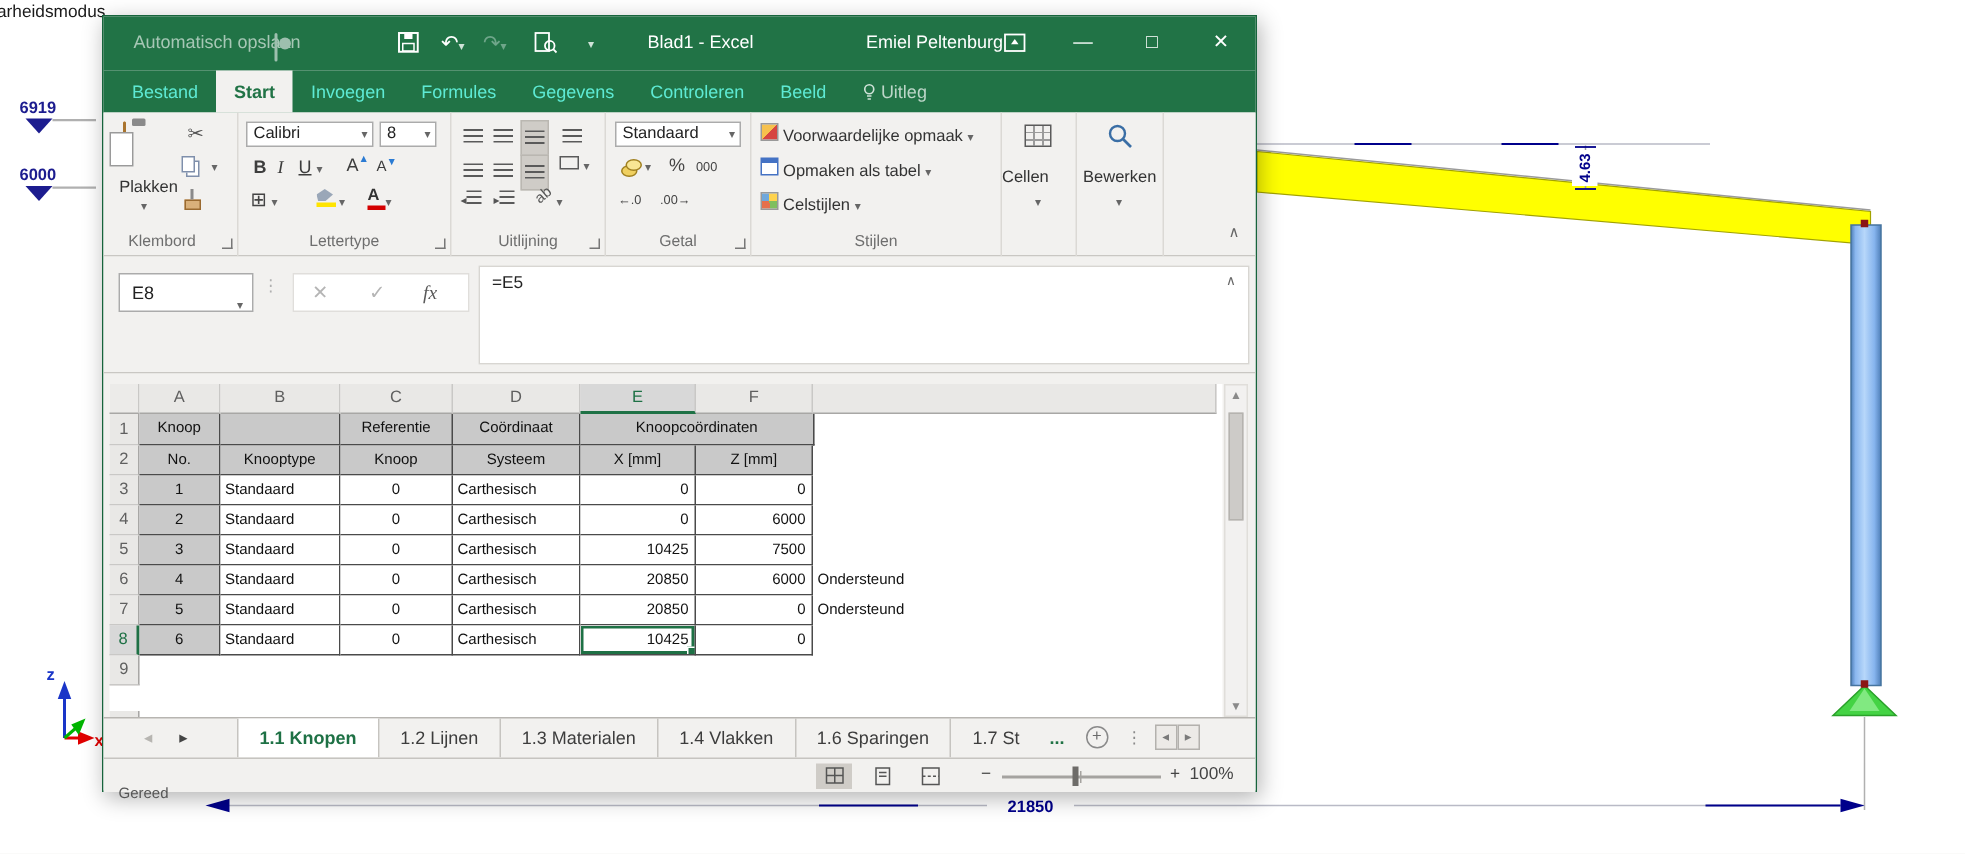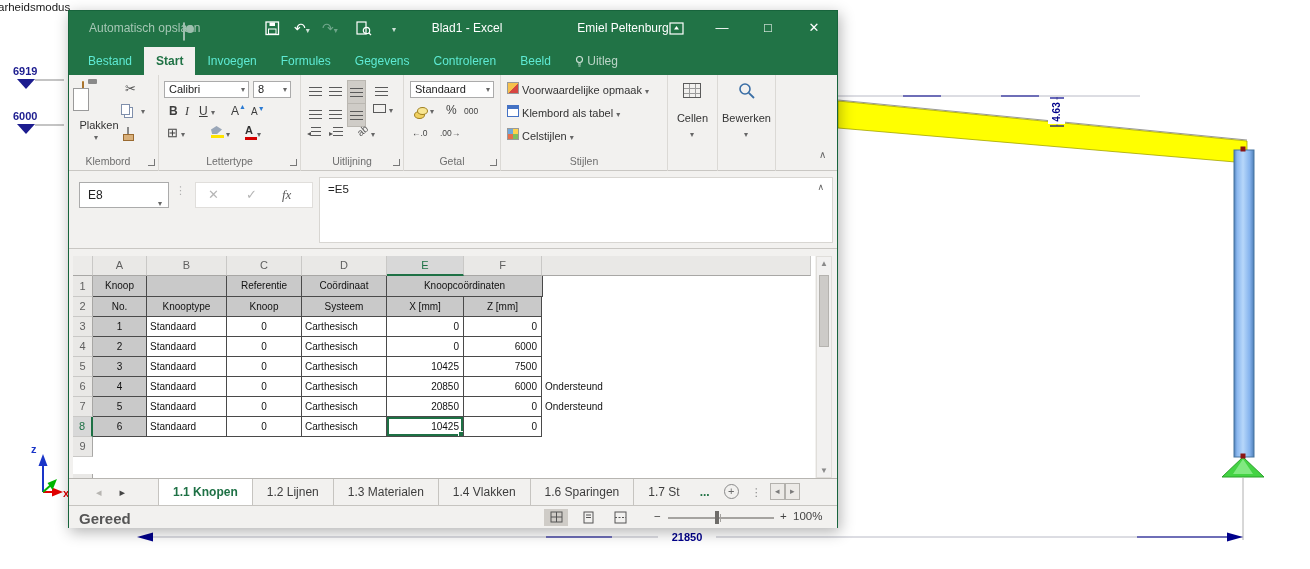--- a/index.html
+++ b/index.html
@@ -103,21 +103,21 @@
   .snav.dim { color:#b7b5b1; }
   .stab { font-size:12px; line-height:26px; padding:0 14px; color:#3d3d3d; border-right:1px solid #c6c4c0; white-space:nowrap; }
   .stab.active { background:#fff; color:#1e7145; font-weight:bold; border-left:1px solid #c6c4c0; }
   .smore { color:#217346; font-weight:bold; font-size:12px; line-height:26px; padding:0 6px; }
   .addsheet { width:15px; height:15px; border:1px solid #8a8a8a; border-radius:50%; color:#6a6a6a; font-size:11px; line-height:13px; text-align:center; margin:5px 6px 0 8px; }
   .sdots { color:#8a8a8a; font-size:11px; line-height:26px; padding:0 6px; }
   .minScroll { width:15px; height:17px; border:1px solid #b3b1ad; background:#eceae7; color:#7a7a7a; font-size:9px; line-height:15px; text-align:center; margin-top:4px; }
 
   
   .statusbar { position:absolute; left:0; top:494px; width:100%; height:23px; background:#f2f1ef; border-top:1px solid #c6c4c0; }
-  .status-txt { position:absolute; left:10px; top:4px; font-size:15px; color:#555;font-weight:bold; }
+  .status-txt { position:absolute; left:10px; top:18px; font-size:10px; color:#555; }
   .view-ico { position:absolute; top:3px; width:24px; height:17px; text-align:center; }
   .view-ico.on { background:#cfccc7; }
   .zoomtxt { position:absolute; top:4px; font-size:11.5px; color:#444; }
   .ztrack { position:absolute; top:11px; height:2px; background:#a5a3a0; }
   .zhandle { position:absolute; top:5px; width:4px; height:13px; background:#6e6c69; }
   .znotch { position:absolute; top:8px; width:1px; height:8px; background:#a5a3a0; }
 </style>
 </head>
 <body>
 
@@ -291,28 +291,28 @@
         <span class="abs" style="left:42px; top:28px; font-size:12px; color:#444;">%</span>
         <span class="abs" style="left:60px; top:31px; font-size:8.5px; color:#444;">000</span>
         <span class="abs" style="left:8px; top:53px; font-size:8.5px; color:#444;">←.0</span>
         <span class="abs" style="left:36px; top:53px; font-size:8.5px; color:#444;">.00→</span>
         <div class="glabel">Getal</div>
         <span class="launcher"></span>
       </div>
 
       <div class="rgroup" style="left:432px; width:167px;">
         <div class="style-row" style="top:7px;"><span class="cf-ico"></span> <span>Voorwaardelijke opmaak</span> <span class="cv">▾</span></div>
-        <div class="style-row" style="top:30px;"><span class="tbl-ico"></span> <span>Klembord als tabel</span> <span class="cv">▾</span></div>
+        <div class="style-row" style="top:30px;"><span class="tbl-ico"></span> <span>Opmaken als tabel</span> <span class="cv">▾</span></div>
         <div class="style-row" style="top:53px;"><span class="cs-ico"></span> <span>Celstijlen</span> <span class="cv">▾</span></div>
         <div class="glabel">Stijlen</div>
       </div>
 
       <div class="rgroup" style="left:599px; width:50px;">
         <span class="abs cellen-ico" style="left:15px; top:8px;"></span>
-        <div class="abs" style="left:0; top:37px; width:100%; text-align:center; font-size:11px; color:#333;">Cellen</div>
+        <div class="abs" style="left:0; top:37px; width:100%; text-align:left; font-size:11px; color:#333;">Cellen</div>
         <div class="abs caret" style="left:22px; top:55px; color:#666;">▾</div>
       </div>
 
       <div class="rgroup" style="left:649px; width:58px; border-right:1px solid #dbd9d5;">
         <svg class="abs" style="left:20px; top:7px;" width="18" height="18">
           <circle cx="7" cy="7" r="5" fill="none" stroke="#3a6ea5" stroke-width="1.6"></circle>
           <line x1="10.8" y1="10.8" x2="16" y2="16" stroke="#3a6ea5" stroke-width="1.8"></line>
         </svg>
         <div class="abs" style="left:0; top:37px; width:100%; text-align:center; font-size:11px; color:#333;">Bewerken</div>
         <div class="abs caret" style="left:26px; top:55px; color:#666;">▾</div>

